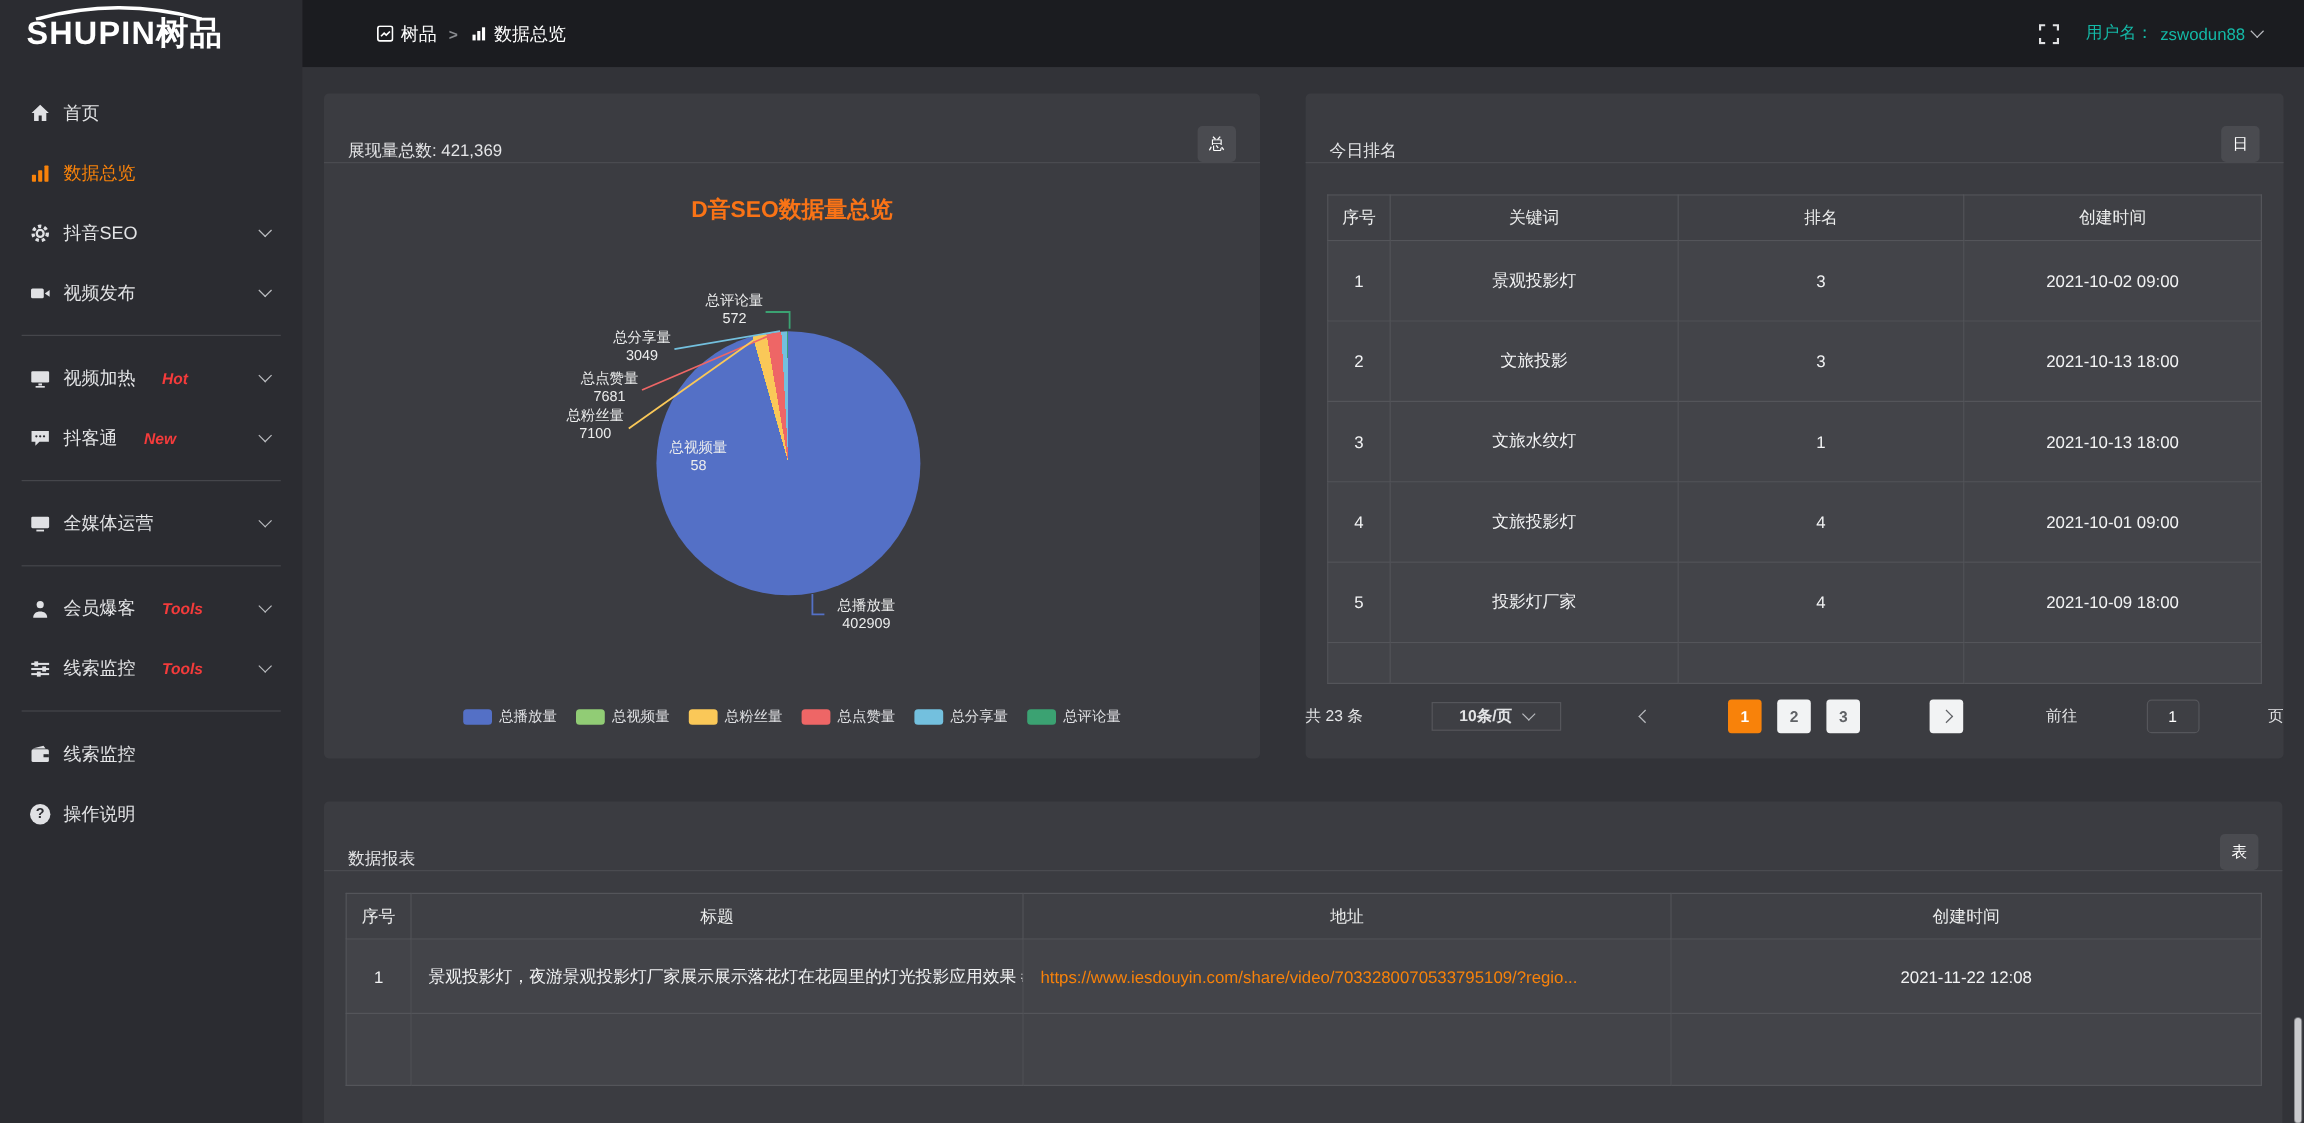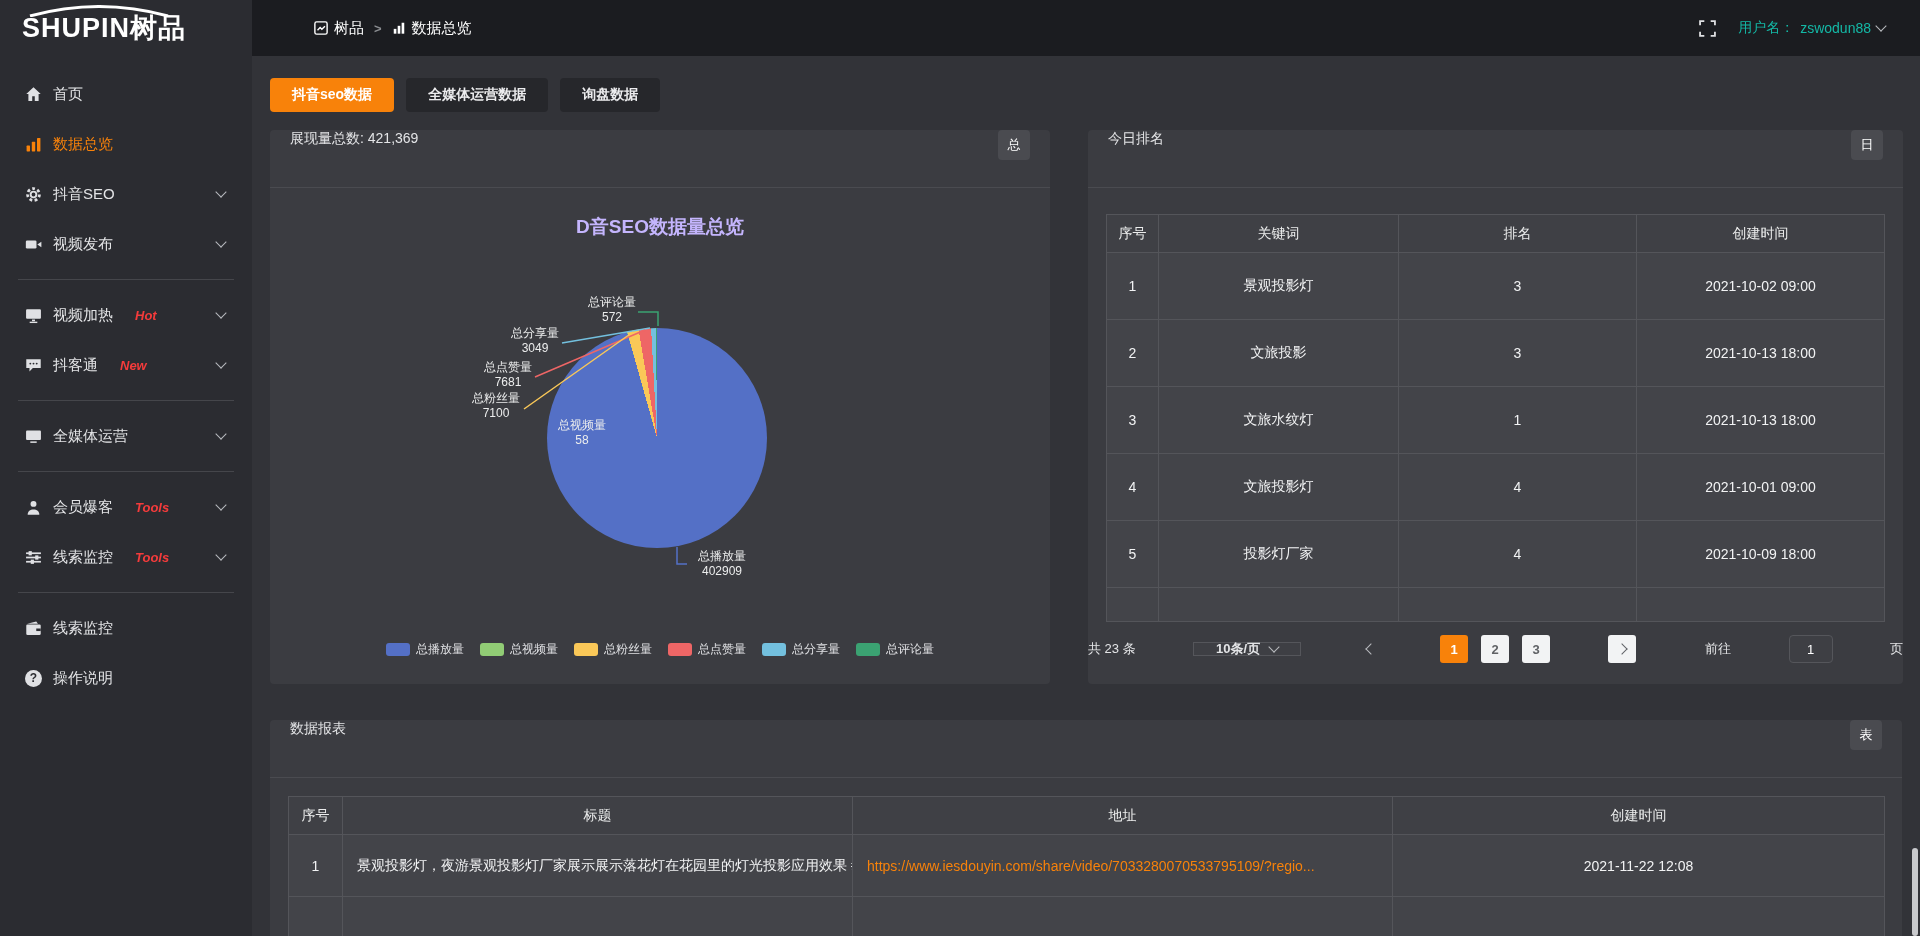--- a/index.html
+++ b/index.html
@@ -39,46 +39,46 @@
   .sb-item.active .sb-icon{color:var(--accent);}
   .sb-divider{height:1px;background:#45464b;margin:10px 18px;}
   .help-circle{width:17px;height:17px;border-radius:50%;background:#e0e1e4;color:#2b2c31;font-size:12px;font-weight:bold;display:flex;align-items:center;justify-content:center;}
   
   .content{position:absolute;left:252px;top:56px;right:0;bottom:0;background:var(--content-bg);padding:22px 18px 0 18px;overflow:hidden;}
   .tabs{display:flex;gap:12px;margin-bottom:18px;}
   .tab{height:34px;padding:0 22px;display:flex;align-items:center;background:#26272b;color:#ececee;font-size:14px;font-weight:bold;border-radius:4px;cursor:pointer;}
   .tab.active{background:var(--accent);color:#fff;}
   .row{display:flex;gap:38px;}
   .panel{background:var(--panel-bg);border-radius:4px;}
-  .panel-head{height:58px;display:flex;align-items:flex-start;justify-content:space-between;padding:0 20px;border-bottom:1px solid var(--panel-line);}
+  .panel-head{height:58px;display:flex;align-items:flex-end;justify-content:space-between;padding:0 20px;border-bottom:1px solid var(--panel-line);}
   .panel-title{font-size:14px;color:#e4e5e7;}
   .corner-btn{min-width:32px;height:30px;background:#4a4b50;border:none;border-radius:4px;color:#fff;font-size:13px;cursor:pointer;font-family:inherit;}
   
   .panel-overview{width:780px;height:554px;position:relative;flex:none;}
-  .pie-title{position:absolute;left:0;right:0;top:84px;text-align:center;font-size:19px;font-weight:bold;color:#c4b5fd;}
+  .pie-title{position:absolute;left:0;right:0;top:84px;text-align:center;font-size:19px;font-weight:bold;color:#f97316;}
   .pie{position:absolute;left:277px;top:198px;width:220px;height:220px;border-radius:50%;}
   .pie-lines{position:absolute;inset:0;pointer-events:none;}
   .plabel{position:absolute;transform:translate(-50%,-50%);text-align:center;font-size:12px;line-height:15px;color:#eceded;white-space:nowrap;}
   .p0{left:452px;top:434px;} .p1{left:312px;top:303px;} .p2{left:226px;top:276px;}
   .p3{left:238px;top:245px;} .p4{left:265px;top:211px;} .p5{left:342px;top:180px;}
   .legend{position:absolute;left:0;right:0;bottom:26px;display:flex;justify-content:center;gap:16px;}
   .lg-item{display:flex;align-items:center;gap:6px;font-size:12px;color:#e0e1e4;cursor:pointer;}
   .lg-swatch{width:24px;height:13px;border-radius:3px;}
   
   table{border-collapse:collapse;width:100%;table-layout:fixed;}
   th,td{border:1px solid var(--tbl-border);font-size:14px;text-align:center;overflow:hidden;white-space:nowrap;}
   th{background:var(--th-bg);height:38px;font-weight:normal;color:#eceded;}
   td{background:var(--td-bg);color:#f2f3f4;}
   
   .panel-rank{flex:1;height:554px;position:relative;}
   .rank-table-wrap{margin:26px 18px 0 18px;}
   .rank-table td{height:67px;}
   .rank-table tr.empty td{height:34px;}
   .pagination{display:flex;align-items:center;justify-content:space-between;gap:13px;margin-top:13px;font-size:13px;color:#e3e4e6;}
-  .pg-select{width:108px;height:14px;background:#3e3f44;border:1px solid #55565b;border-radius:0;display:flex;align-items:center;justify-content:center;gap:10px;font-weight:bold;cursor:pointer;}
+  .pg-select{width:108px;height:24px;background:#3e3f44;border:1px solid #55565b;border-radius:0;display:flex;align-items:center;justify-content:center;gap:10px;font-weight:bold;cursor:pointer;}
   .pg-prev{width:24px;height:28px;display:flex;align-items:center;justify-content:center;cursor:pointer;}
   .pg-num{min-width:28px;height:28px;border-radius:3px;background:var(--light-btn);color:#606266;font-weight:bold;display:flex;align-items:center;justify-content:center;cursor:pointer;font-size:13px;}
   .pg-num.active{background:var(--accent);color:#fff;}
   .pg-next{width:28px;height:28px;border-radius:3px;background:var(--light-btn);display:flex;align-items:center;justify-content:center;cursor:pointer;}
   .pg-goto-input{width:44px;height:28px;background:#3e3f44;border:1px solid #55565b;border-radius:4px;color:#fff;text-align:center;font-size:13px;font-family:inherit;}
   
   .panel-report{margin-top:36px;height:280px;position:relative;}
   .report-table-wrap{margin:18px 18px 0 18px;}
   .report-table td{height:62px;}
   .report-table td.cell-left{text-align:left;padding:0 14px;}
@@ -257,25 +257,20 @@
         <span class="sb-icon">
           <span class="help-circle">?</span>
         </span>
         <span class="sb-label">操作说明</span>
       </div>
     </div>
 </div>
 
 <div class="content">
 
-  <div class="tabs">
-      <div class="tab active">抖音seo数据</div>
-      <div class="tab">全媒体运营数据</div>
-      <div class="tab">询盘数据</div>
-    </div>
 
   <div class="row">
 
     <div class="panel panel-overview">
       <div class="panel-head">
         <span class="panel-title">展现量总数: 421,369</span>
         <button class="corner-btn">总</button>
       </div>
       <div class="pie-title">D音SEO数据量总览</div>
       <div class="pie" style="background: conic-gradient(rgb(84, 112, 198) 0deg, rgb(84, 112, 198) 344.23deg, rgb(145, 204, 117) 344.23deg, rgb(145, 204, 117) 344.28deg, rgb(250, 200, 88) 344.28deg, rgb(250, 200, 88) 350.34deg, rgb(238, 102, 102) 350.34deg, rgb(238, 102, 102) 356.91deg, rgb(115, 192, 222) 356.91deg, rgb(115, 192, 222) 359.51deg, rgb(59, 162, 114) 359.51deg, rgb(59, 162, 114) 360deg);"></div>

